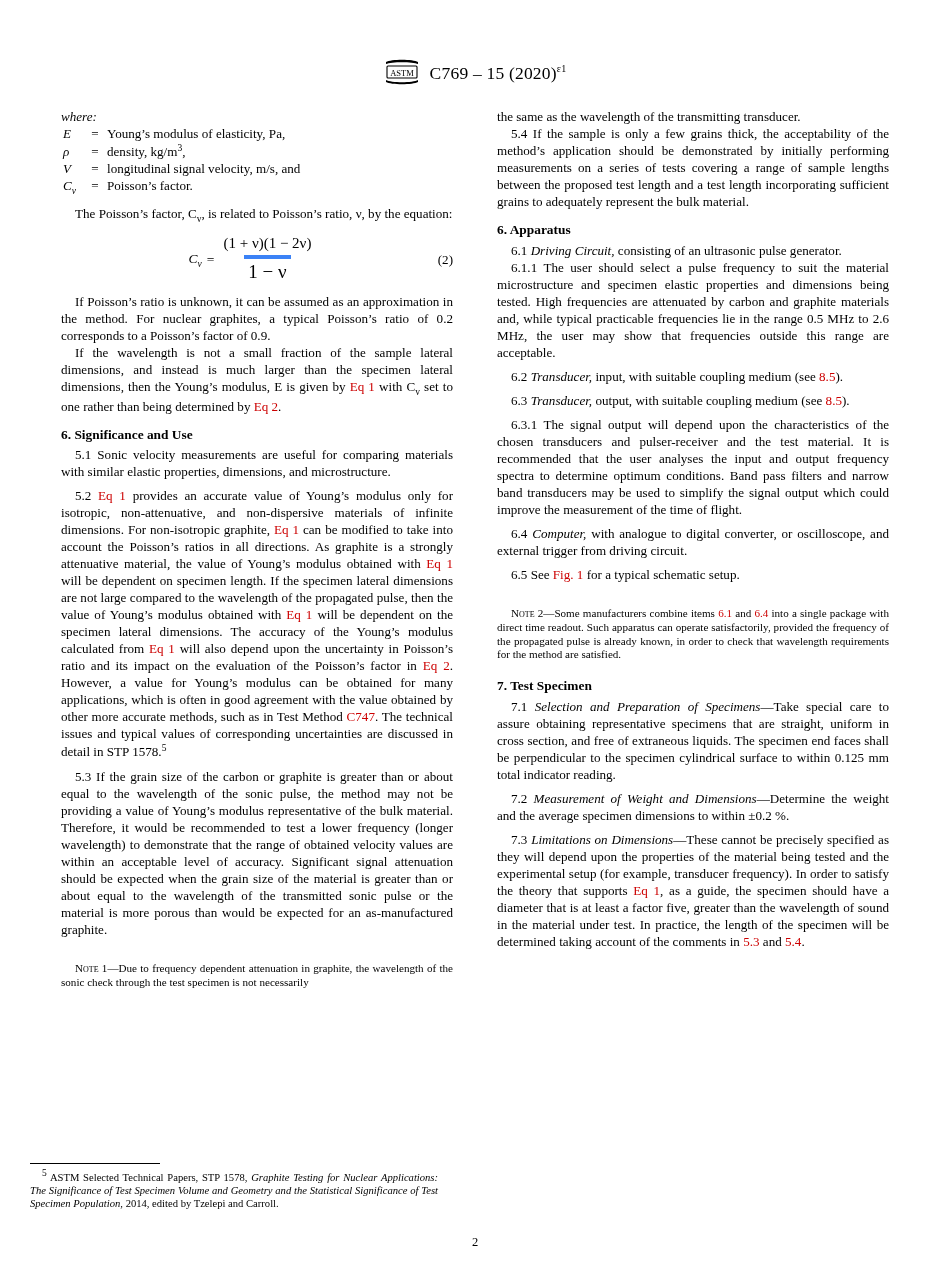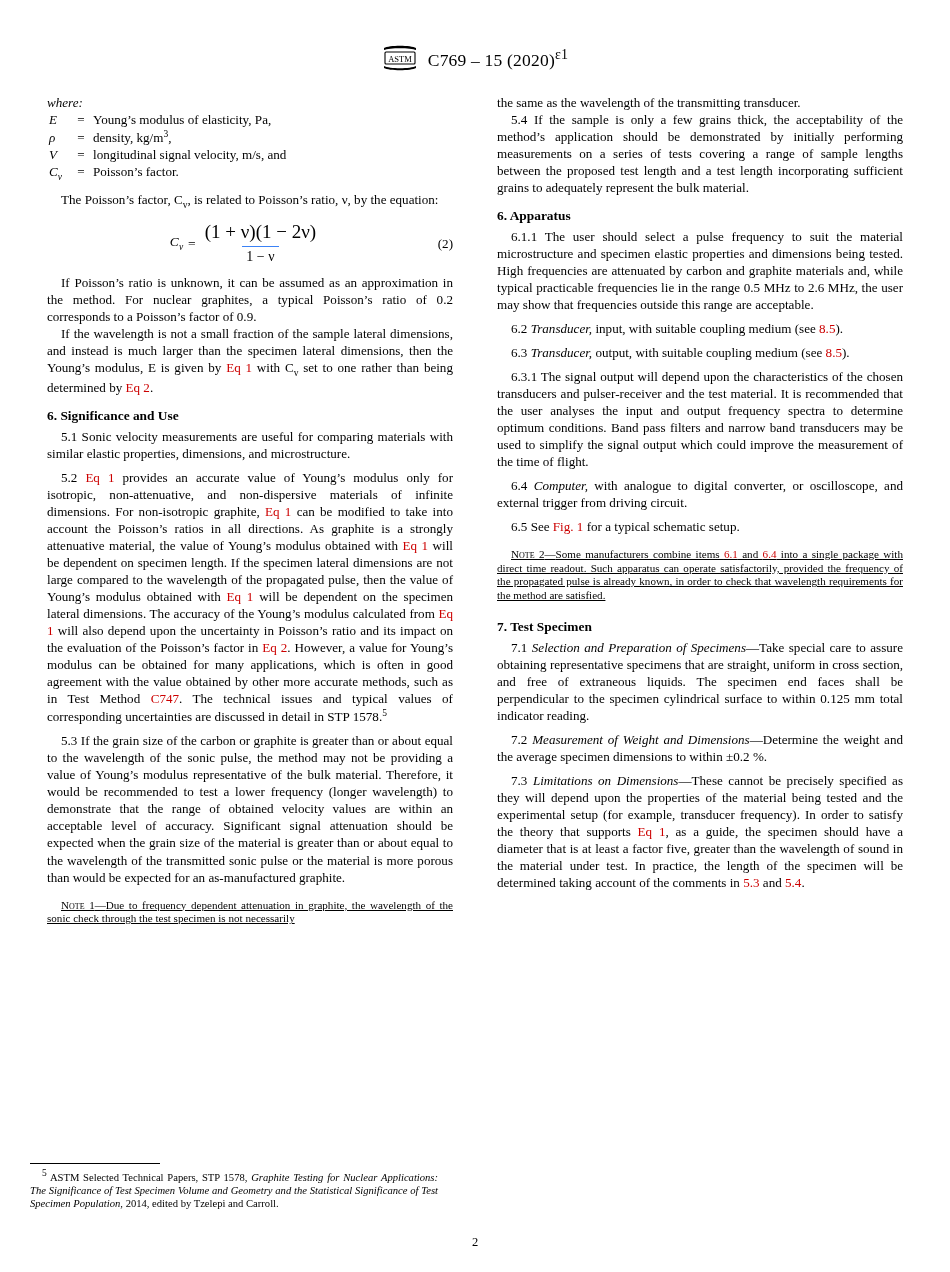--- a/index.html
+++ b/index.html
@@ -12,21 +12,21 @@
     height: 1272px;
     font-family: "Liberation Serif", serif;
     color: #000000;
     position: relative;
   }
   .page {
     position: relative;
     width: 950px;
     height: 1272px;
     box-sizing: border-box;
-    padding: 0;
+    padding: 14px;
   }
   
   .header {
     display: flex;
     align-items: center;
     justify-content: center;
     gap: 10px;
     padding-top: 44px;
     padding-bottom: 6px;
   }
@@ -36,21 +36,21 @@
     position: relative;
     display: inline-block;
   }
   .astm-logo svg { display: block; }
   .header-title {
     font-size: 17.5px;
     letter-spacing: 0.2px;
     font-family: "Liberation Serif", serif;
   }
   .header-title .sup {
-    font-size: 14px;
+    font-size: 10px;
     vertical-align: super;
   }
   
   .columns {
     display: flex;
     gap: 44px;
     padding: 14px 47px 0 47px;
     box-sizing: border-box;
   }
   .col {
@@ -119,26 +119,26 @@
     margin-left: -10px;
   }
   .frac {
     display: inline-flex;
     flex-direction: column;
     align-items: center;
     vertical-align: middle;
   }
   .frac .num {
     padding: 0 4px 1px 4px;
+    font-size: 15px;
+  }
+  .frac .den {
+    border-top: 4px solid #3b82f6;
+    padding: 1px 4px 0 4px;
     font-size: 19px;
-  }
-  .frac .den {
-    border-top: 1px solid #3b82f6;
-    padding: 1px 4px 0 4px;
-    font-size: 14px;
   }
   .eq-num {
     position: absolute;
     right: 0;
     font-size: 13.1px;
   }
   .var { font-style: italic; }
   .sub {
     font-size: 9.5px;
     vertical-align: sub;
@@ -146,22 +146,21 @@
   .sup {
     font-size: 9.5px;
     vertical-align: super;
   }
   
   .note {
     font-size: 11.1px;
     line-height: 1.25;
     text-align: justify;
     text-indent: 14px;
-    margin-top: 13px;
-    text-decoration: underline;
+    margin-top: 24px;
   }
   .note .note-label {
     font-variant: small-caps;
     font-size: 11.1px;
   }
   
   .footnote-wrap {
     position: absolute;
     left: 30px;
     bottom: 62px;
@@ -268,20 +267,21 @@
     </div>
 
     <div class="col">
 
       <p class="noindent">the same as the wavelength of the transmitting transducer.</p>
 
       <p>5.4  If the sample is only a few grains thick, the acceptability of the method’s application should be demonstrated by initially performing measurements on a series of tests covering a range of sample lengths between the proposed test length and a test length incorporating sufficient grains to adequately represent the bulk material.</p>
 
       <p class="sec-head">6.  Apparatus</p>
 
+      <p><span>6.1  </span><span class="italic">Driving Circuit,</span><span> consisting of an ultrasonic pulse generator.</span></p>
 
       <p>6.1.1  The user should select a pulse frequency to suit the material microstructure and specimen elastic properties and dimensions being tested. High frequencies are attenuated by carbon and graphite materials and, while typical practicable frequencies lie in the range 0.5 MHz to 2.6 MHz, the user may show that frequencies outside this range are acceptable.</p>
 
       <p class="spaced"><span>6.2  </span><span class="italic">Transducer,</span><span> input, with suitable coupling medium (see </span><span class="red">8.5</span><span>).</span></p>
 
       <p class="spaced"><span>6.3  </span><span class="italic">Transducer,</span><span> output, with suitable coupling medium (see </span><span class="red">8.5</span><span>).</span></p>
 
       <p class="spaced">6.3.1  The signal output will depend upon the characteristics of the chosen transducers and pulser-receiver and the test material. It is recommended that the user analyses the input and output frequency spectra to determine optimum conditions. Band pass filters and narrow band transducers may be used to simplify the signal output which could improve the measurement of the time of flight.</p>
 
       <p class="spaced"><span>6.4  </span><span class="italic">Computer,</span><span> with analogue to digital converter, or oscilloscope, and external trigger from driving circuit.</span></p>

